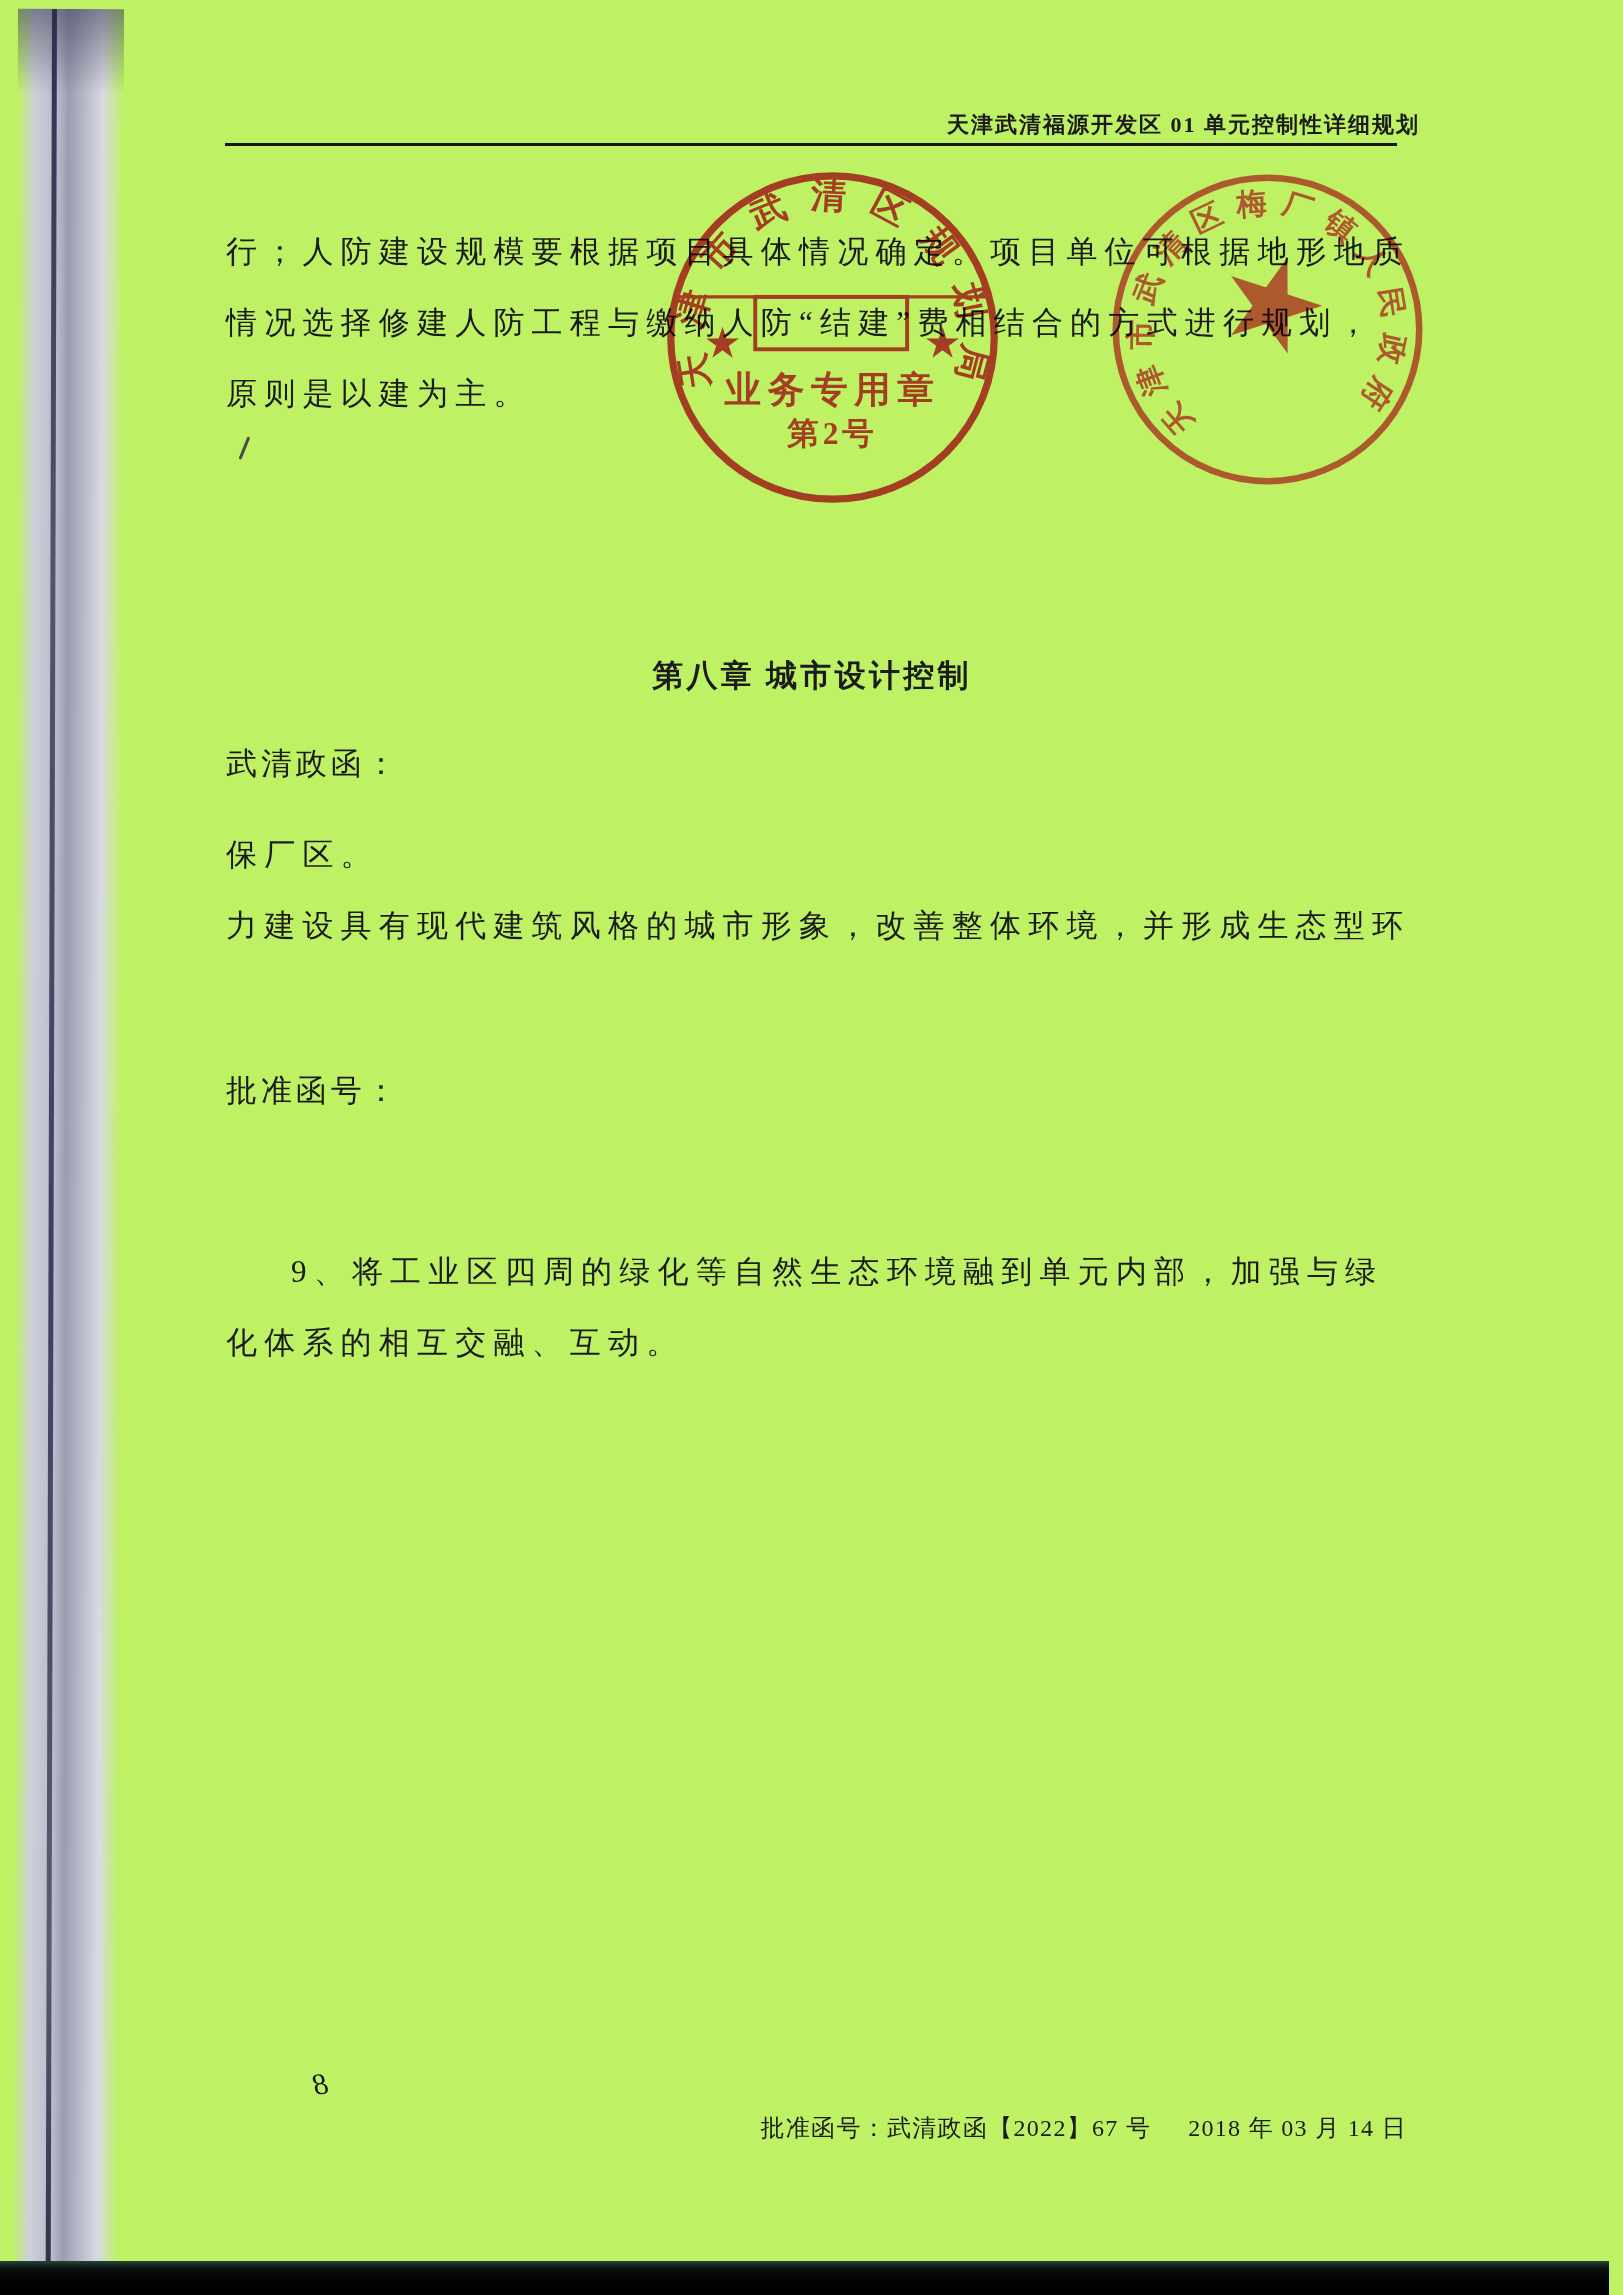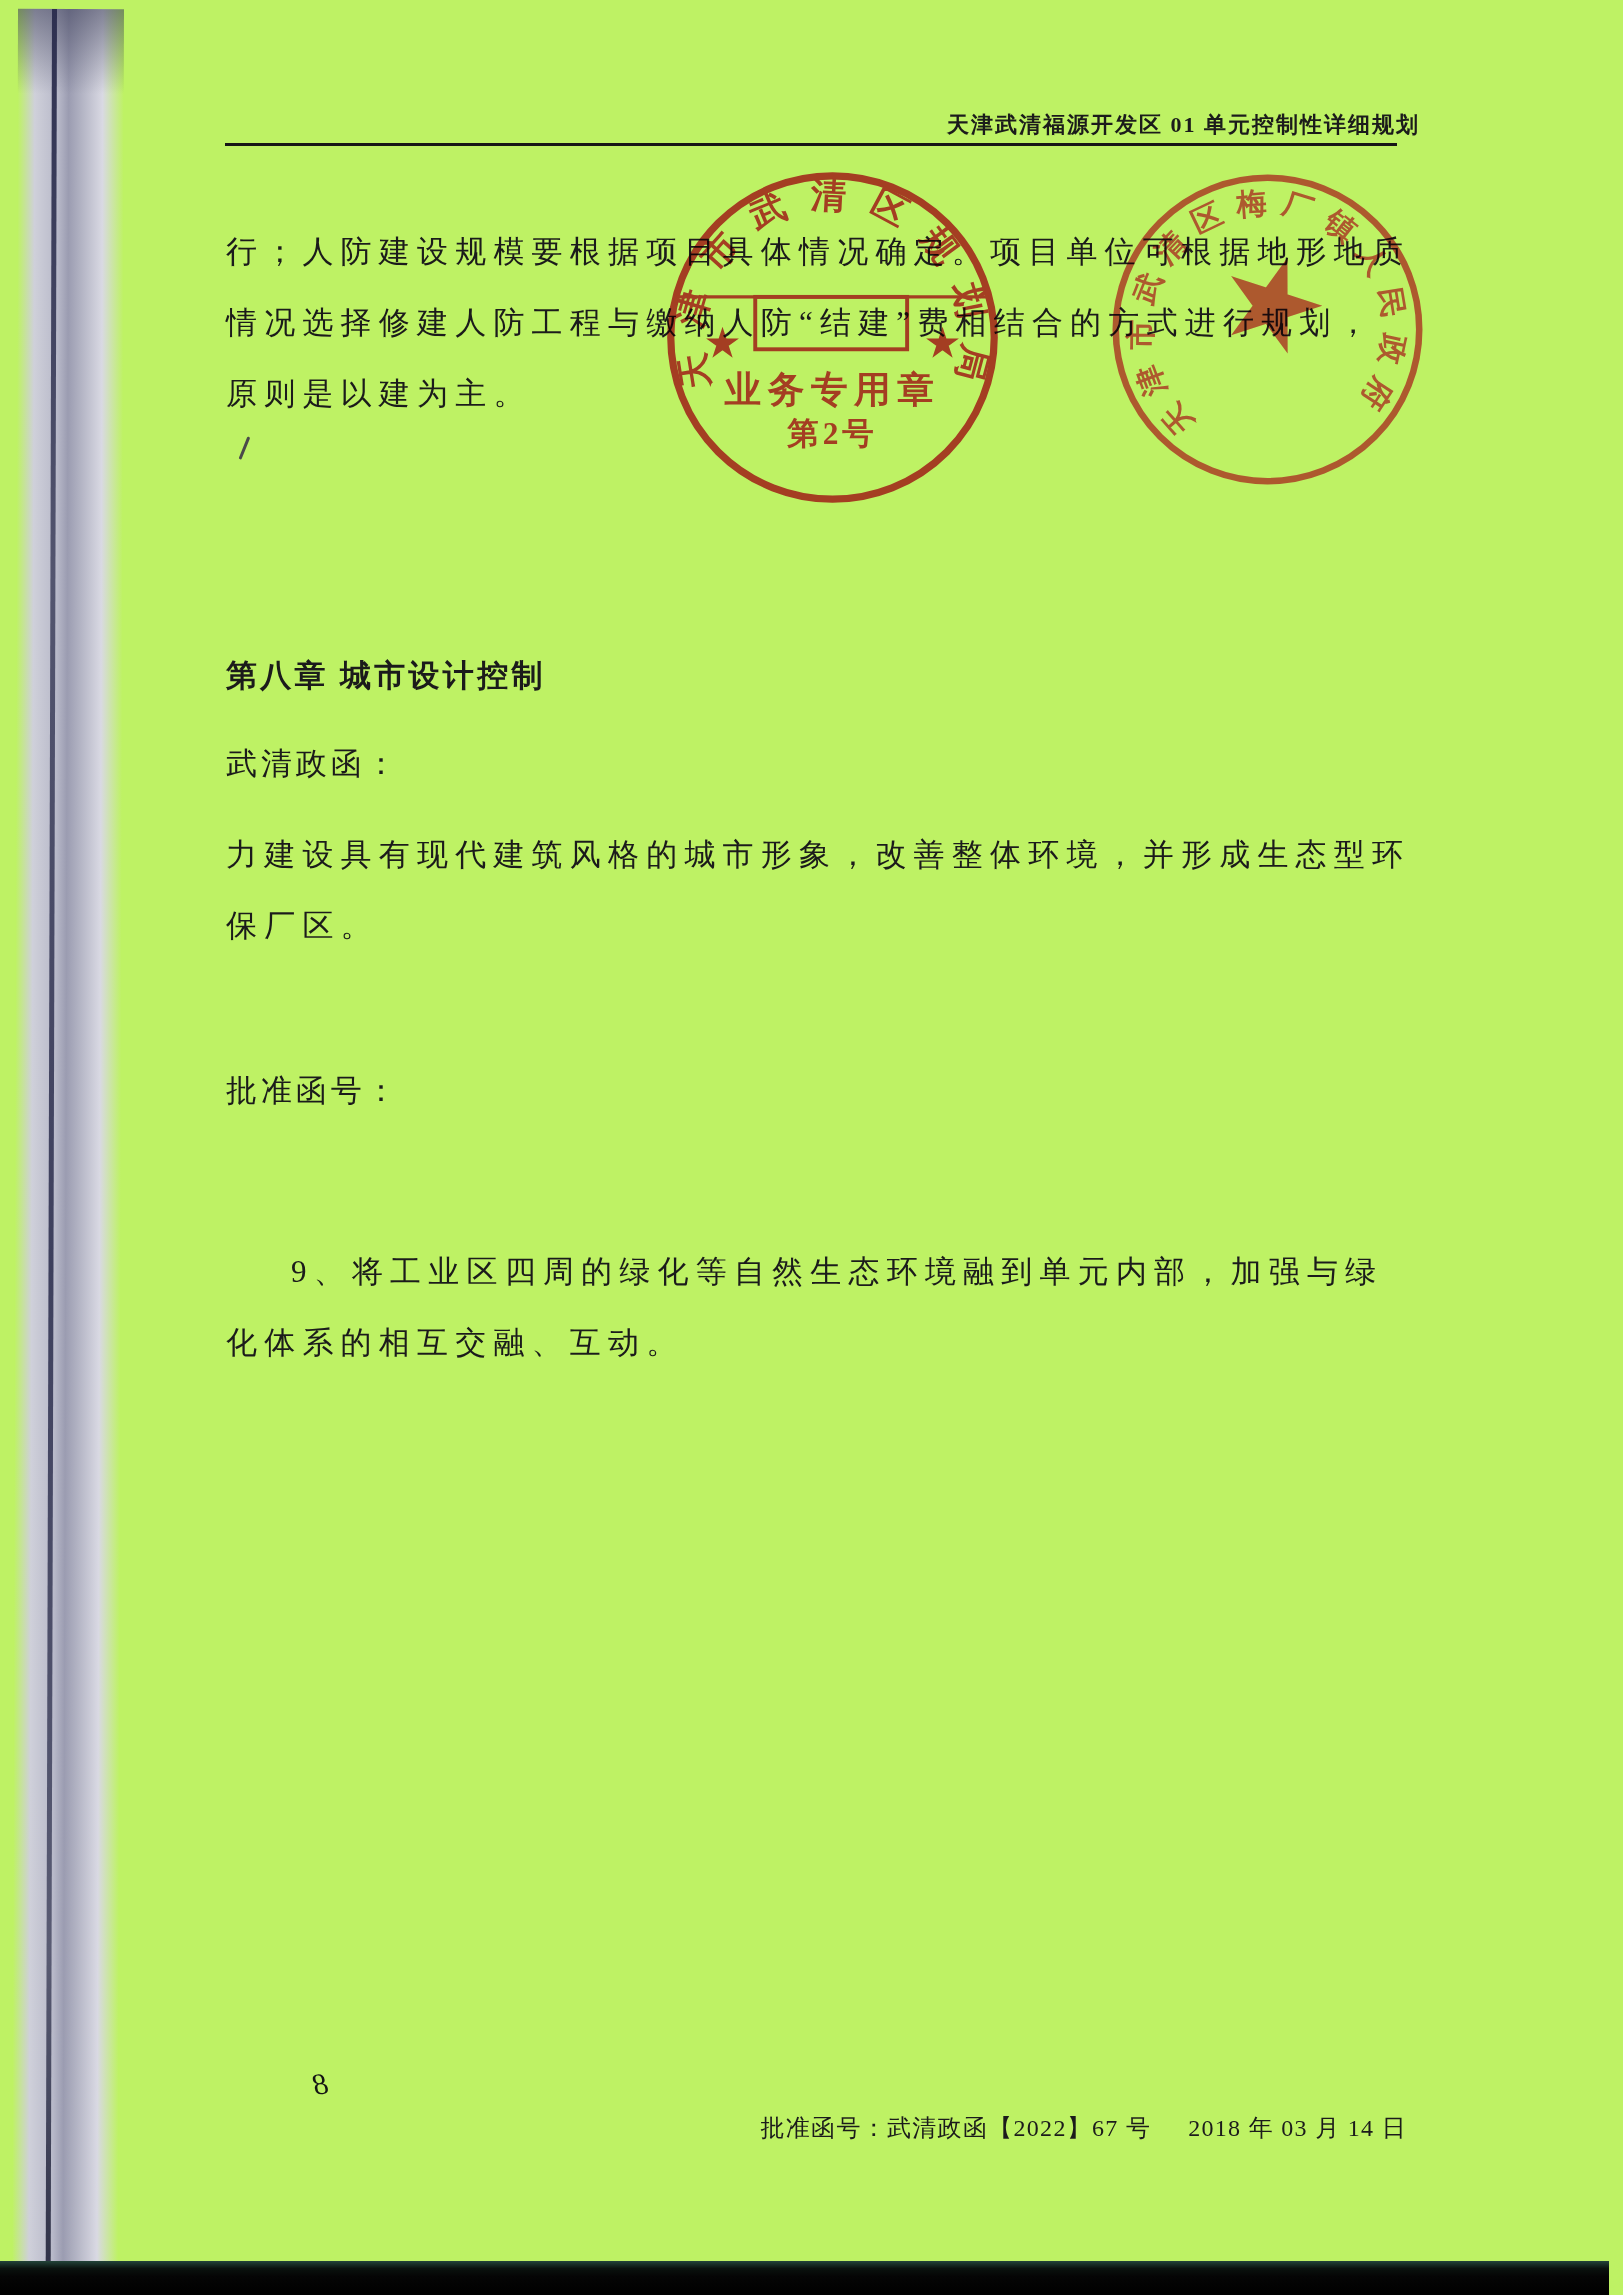--- a/index.html
+++ b/index.html
@@ -33,21 +33,21 @@
     position:absolute;top:110px;right:203px;font-size:22px;font-weight:700;
     letter-spacing:2px;white-space:nowrap;
   }
   .header-rule{position:absolute;left:225px;top:143px;width:1172px;height:3.3px;background:#161616;}
   
   .bodytext{position:absolute;left:226px;width:1197px;font-size:31px;letter-spacing:7.2px;}
   .bodytext .ln{white-space:nowrap;height:71px;line-height:71px;}
   .ind{padding-left:65px;}
   .para1{top:216px;}
   .chapter{
-    position:absolute;left:226px;top:640px;width:1172px;text-align:left;
+    position:absolute;left:226px;top:640px;width:1172px;text-align:center;
     font-size:31px;font-weight:700;letter-spacing:3.3px;height:72px;line-height:72px;
   }
   .seclabel{position:absolute;left:226px;font-size:31px;letter-spacing:3.9px;height:71px;line-height:71px;}
   .sec1-label{top:728px;}
   .sec1-para{top:819px;}
   .sec2-label{top:1055px;}
   .item1{top:1144px;}
   .item2{top:1236px;}
   
   .footer{position:absolute;right:216px;top:2112px;font-size:24px;letter-spacing:1.3px;white-space:nowrap;}
@@ -77,22 +77,22 @@
   <div class="bodytext para1">
     <div class="ln">行；人防建设规模要根据项目具体情况确定。项目单位可根据地形地质</div>
     <div class="ln">情况选择修建人防工程与缴纳人防“结建”费相结合的方式进行规划，</div>
     <div class="ln">原则是以建为主。</div>
   </div>
 
   <div class="chapter">第八章 城市设计控制</div>
 
   <div class="seclabel sec1-label">武清政函：</div>
   <div class="bodytext sec1-para">
+    <div class="ln">保厂区。</div>
     <div class="ln">力建设具有现代建筑风格的城市形象，改善整体环境，并形成生态型环</div>
-    <div class="ln">保厂区。</div>
   </div>
 
   <div class="seclabel sec2-label">批准函号：</div>
   <div class="bodytext item2">
     <div class="ln ind">9、将工业区四周的绿化等自然生态环境融到单元内部，加强与绿</div>
     <div class="ln">化体系的相互交融、互动。</div>
   </div>
 
   <svg class="stamp stamp-left" width="347" height="347" viewBox="-265 -265 530 530">
     <circle cx="0" cy="0" r="247" fill="none" stroke-width="11" stroke="#d93046"></circle>

